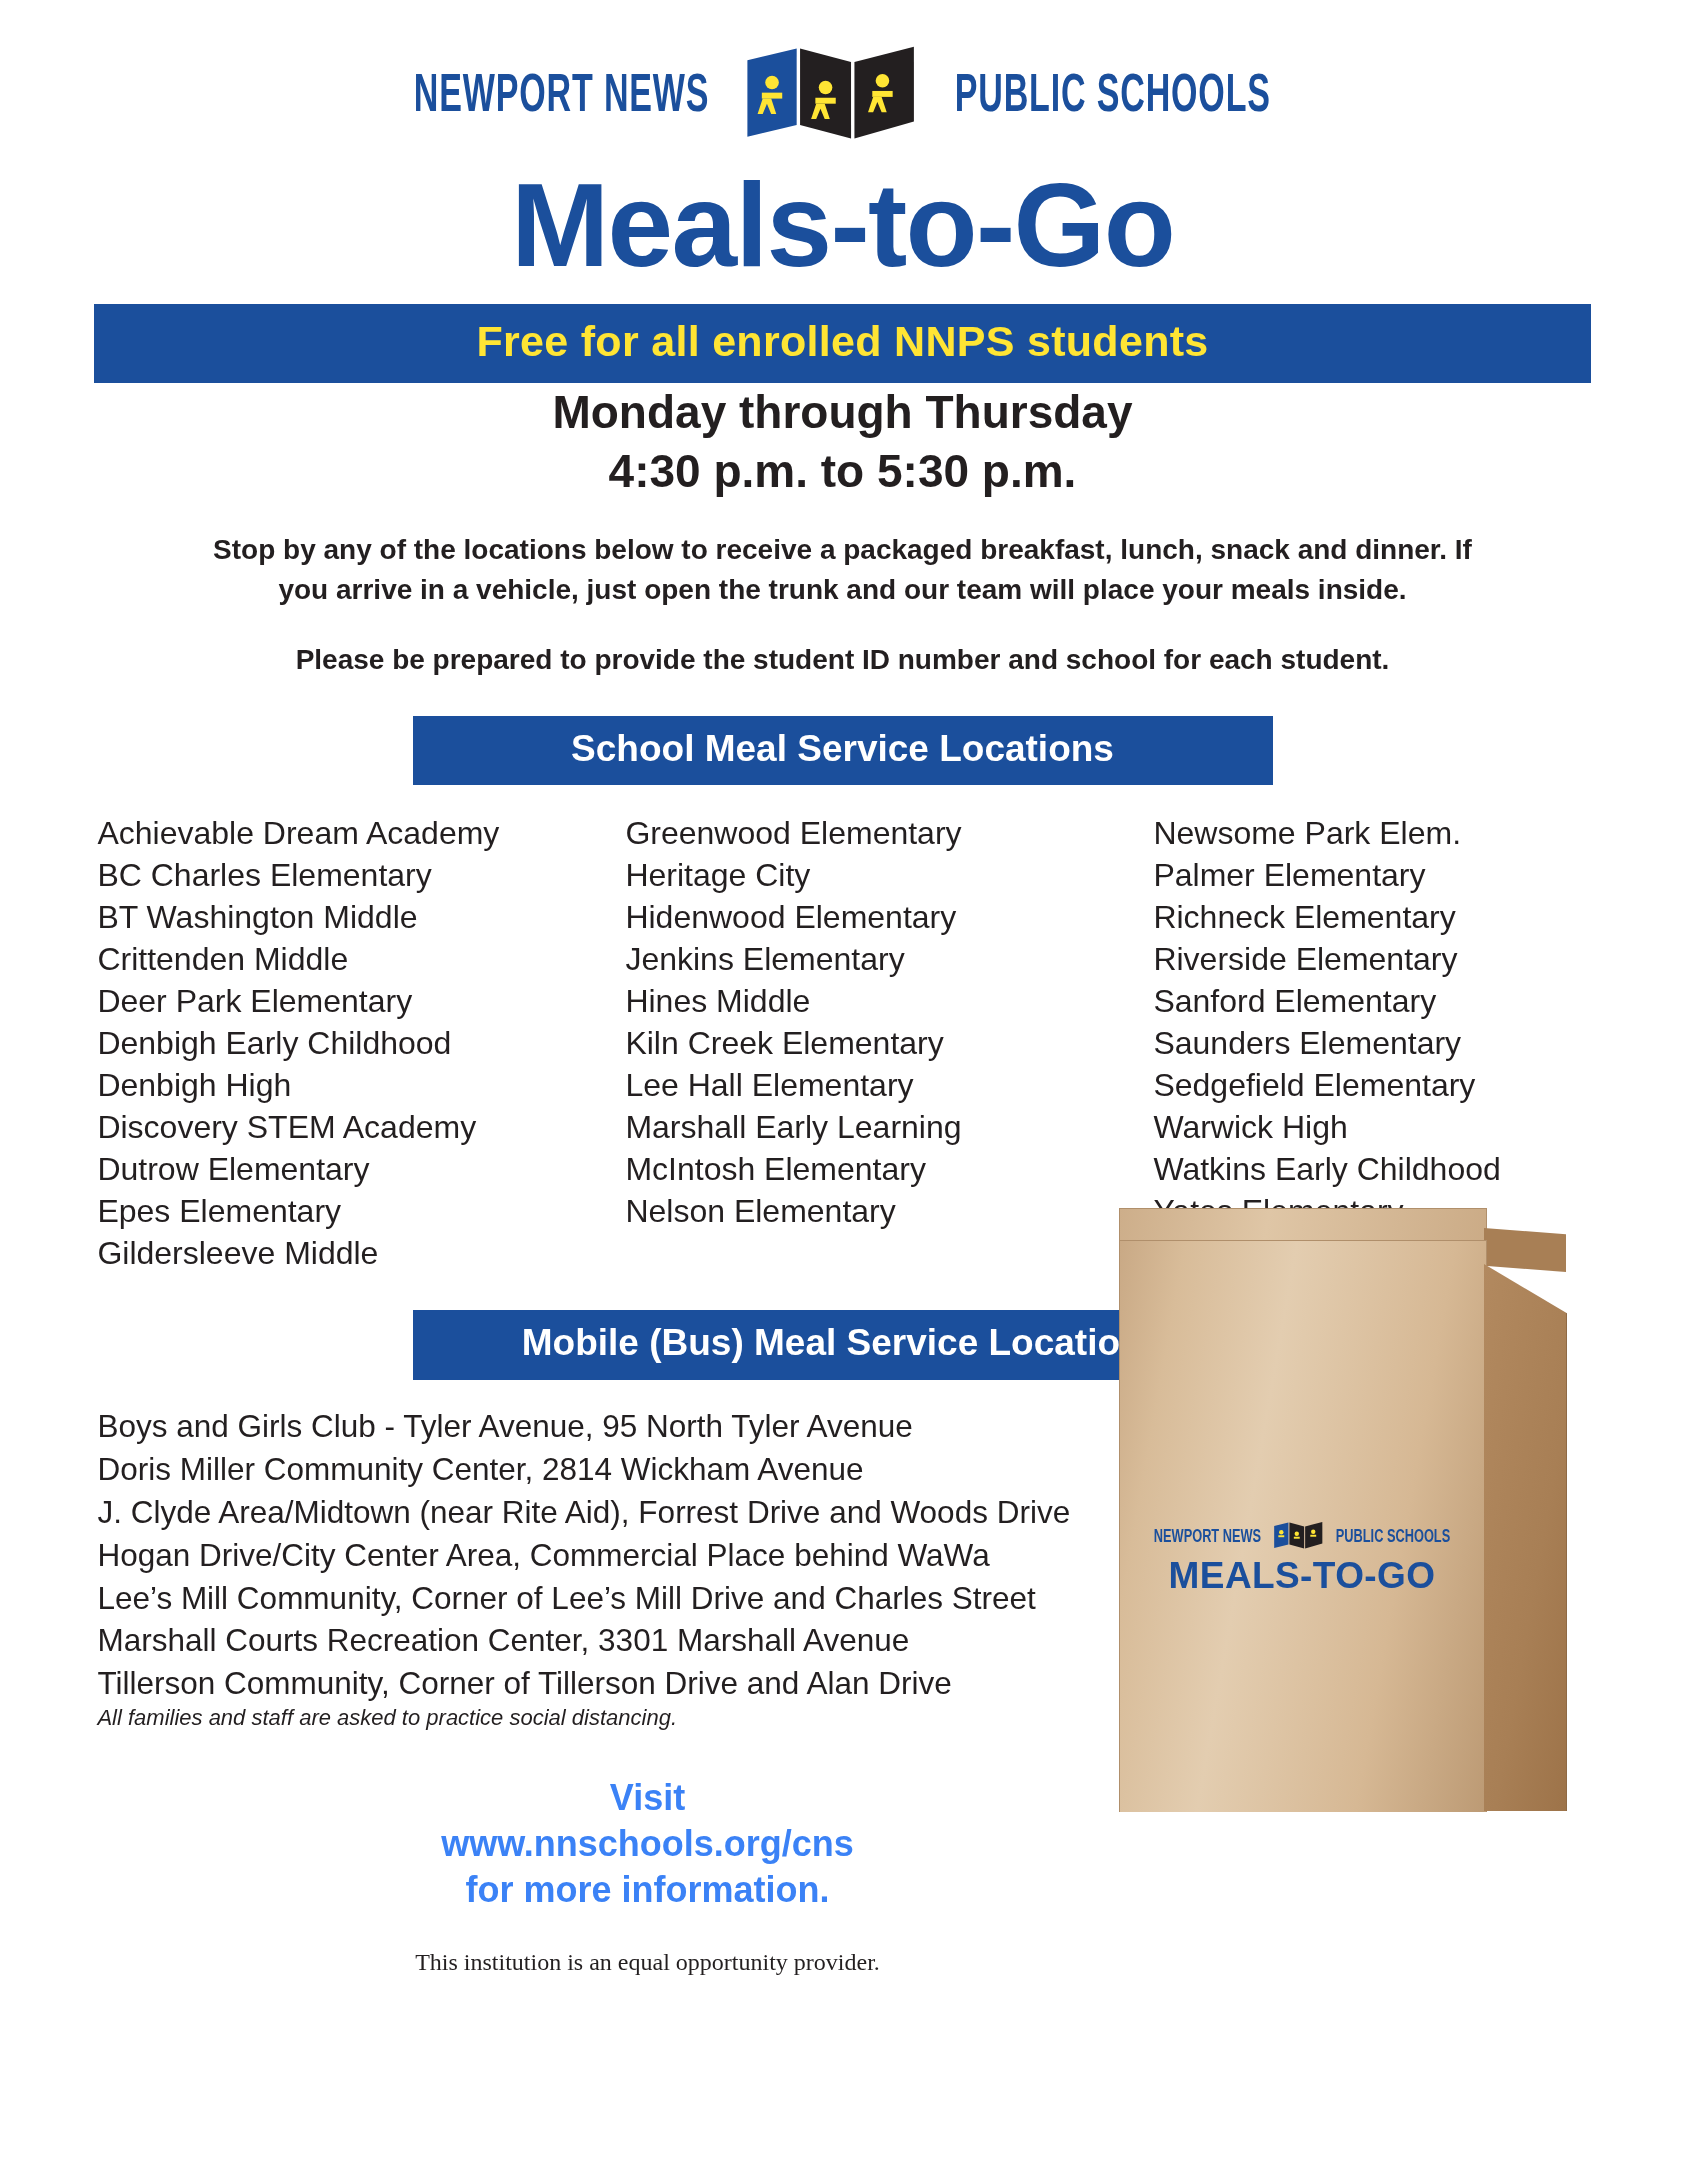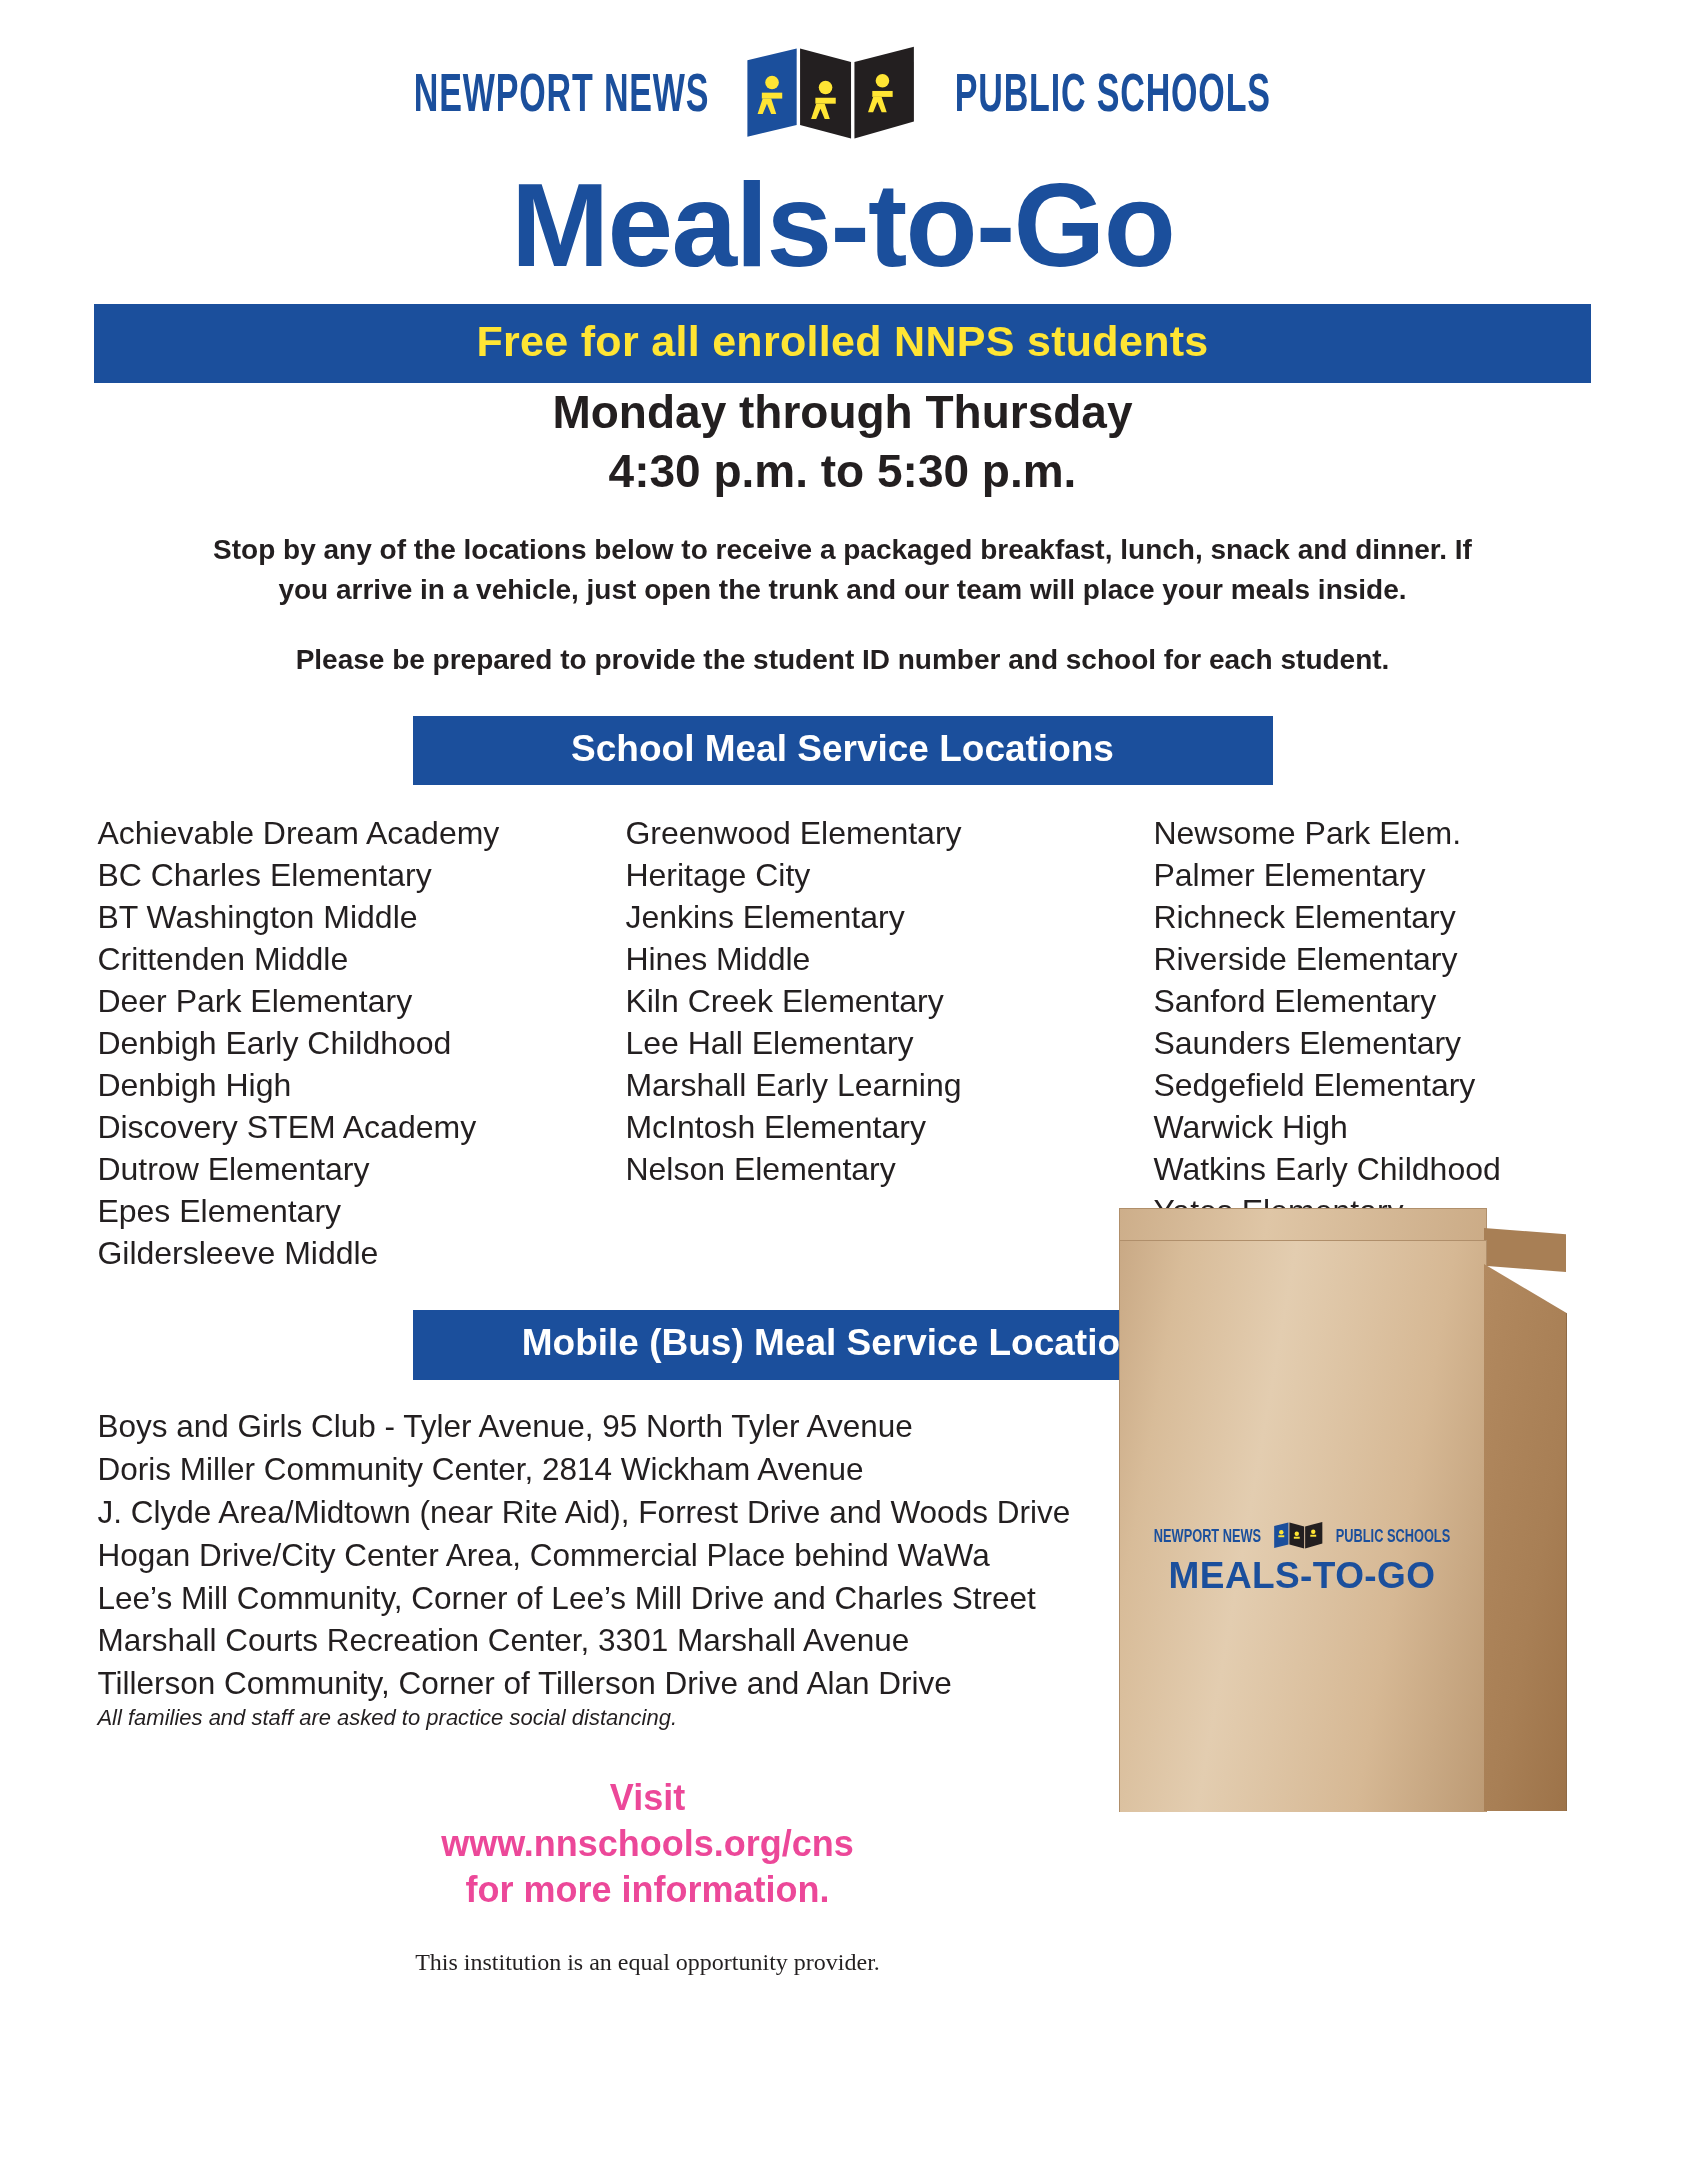--- a/index.html
+++ b/index.html
@@ -141,21 +141,21 @@
     color: #231f20;
   }
 
   .visit {
     text-align: center;
     font-weight: bold;
     font-size: 36px;
     line-height: 1.28;
     margin-top: 44px;
     width: 1107px;
-    color: #ec4899;
+    color: #3b82f6;
   }
   .footer-note {
     text-align: center;
     font-family: "Liberation Serif", serif;
     font-size: 24px;
     margin-top: 36px;
     width: 1107px;
     color: #231f20;
   }
 
@@ -304,20 +304,21 @@
       <div class="school-item">Denbigh Early Childhood</div>
       <div class="school-item">Denbigh High</div>
       <div class="school-item">Discovery STEM Academy</div>
       <div class="school-item">Dutrow Elementary</div>
       <div class="school-item">Epes Elementary</div>
       <div class="school-item">Gildersleeve Middle</div>
     </div>
     <div class="school-col">
       <div class="school-item">Greenwood Elementary</div>
       <div class="school-item">Heritage City</div>
+      <div class="school-item">Hidenwood Elementary</div>
       <div class="school-item">Jenkins Elementary</div>
       <div class="school-item">Hines Middle</div>
       <div class="school-item">Kiln Creek Elementary</div>
       <div class="school-item">Lee Hall Elementary</div>
       <div class="school-item">Marshall Early Learning</div>
       <div class="school-item">McIntosh Elementary</div>
       <div class="school-item">Nelson Elementary</div>
     </div>
     <div class="school-col">
       <div class="school-item">Newsome Park Elem.</div>

